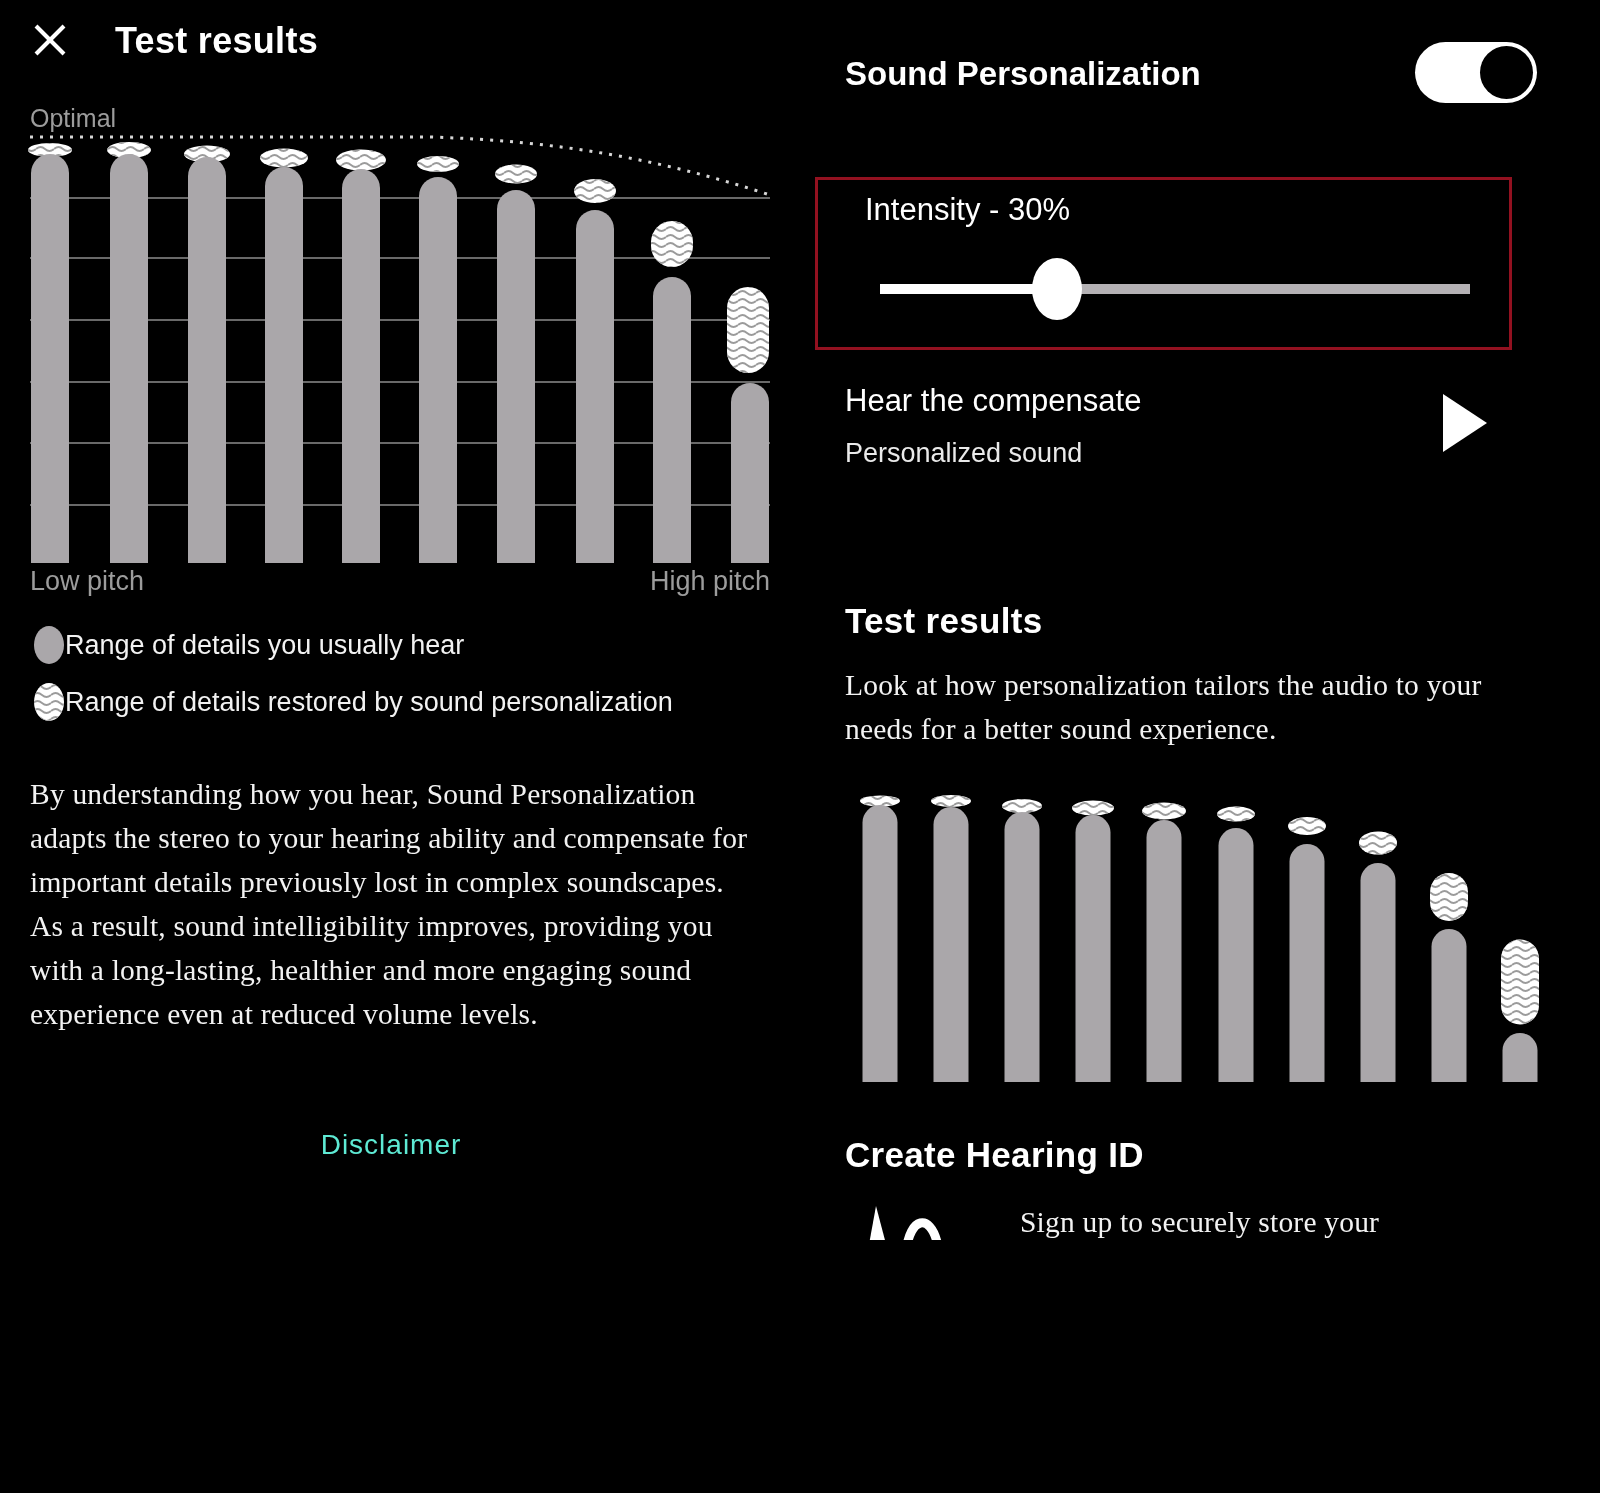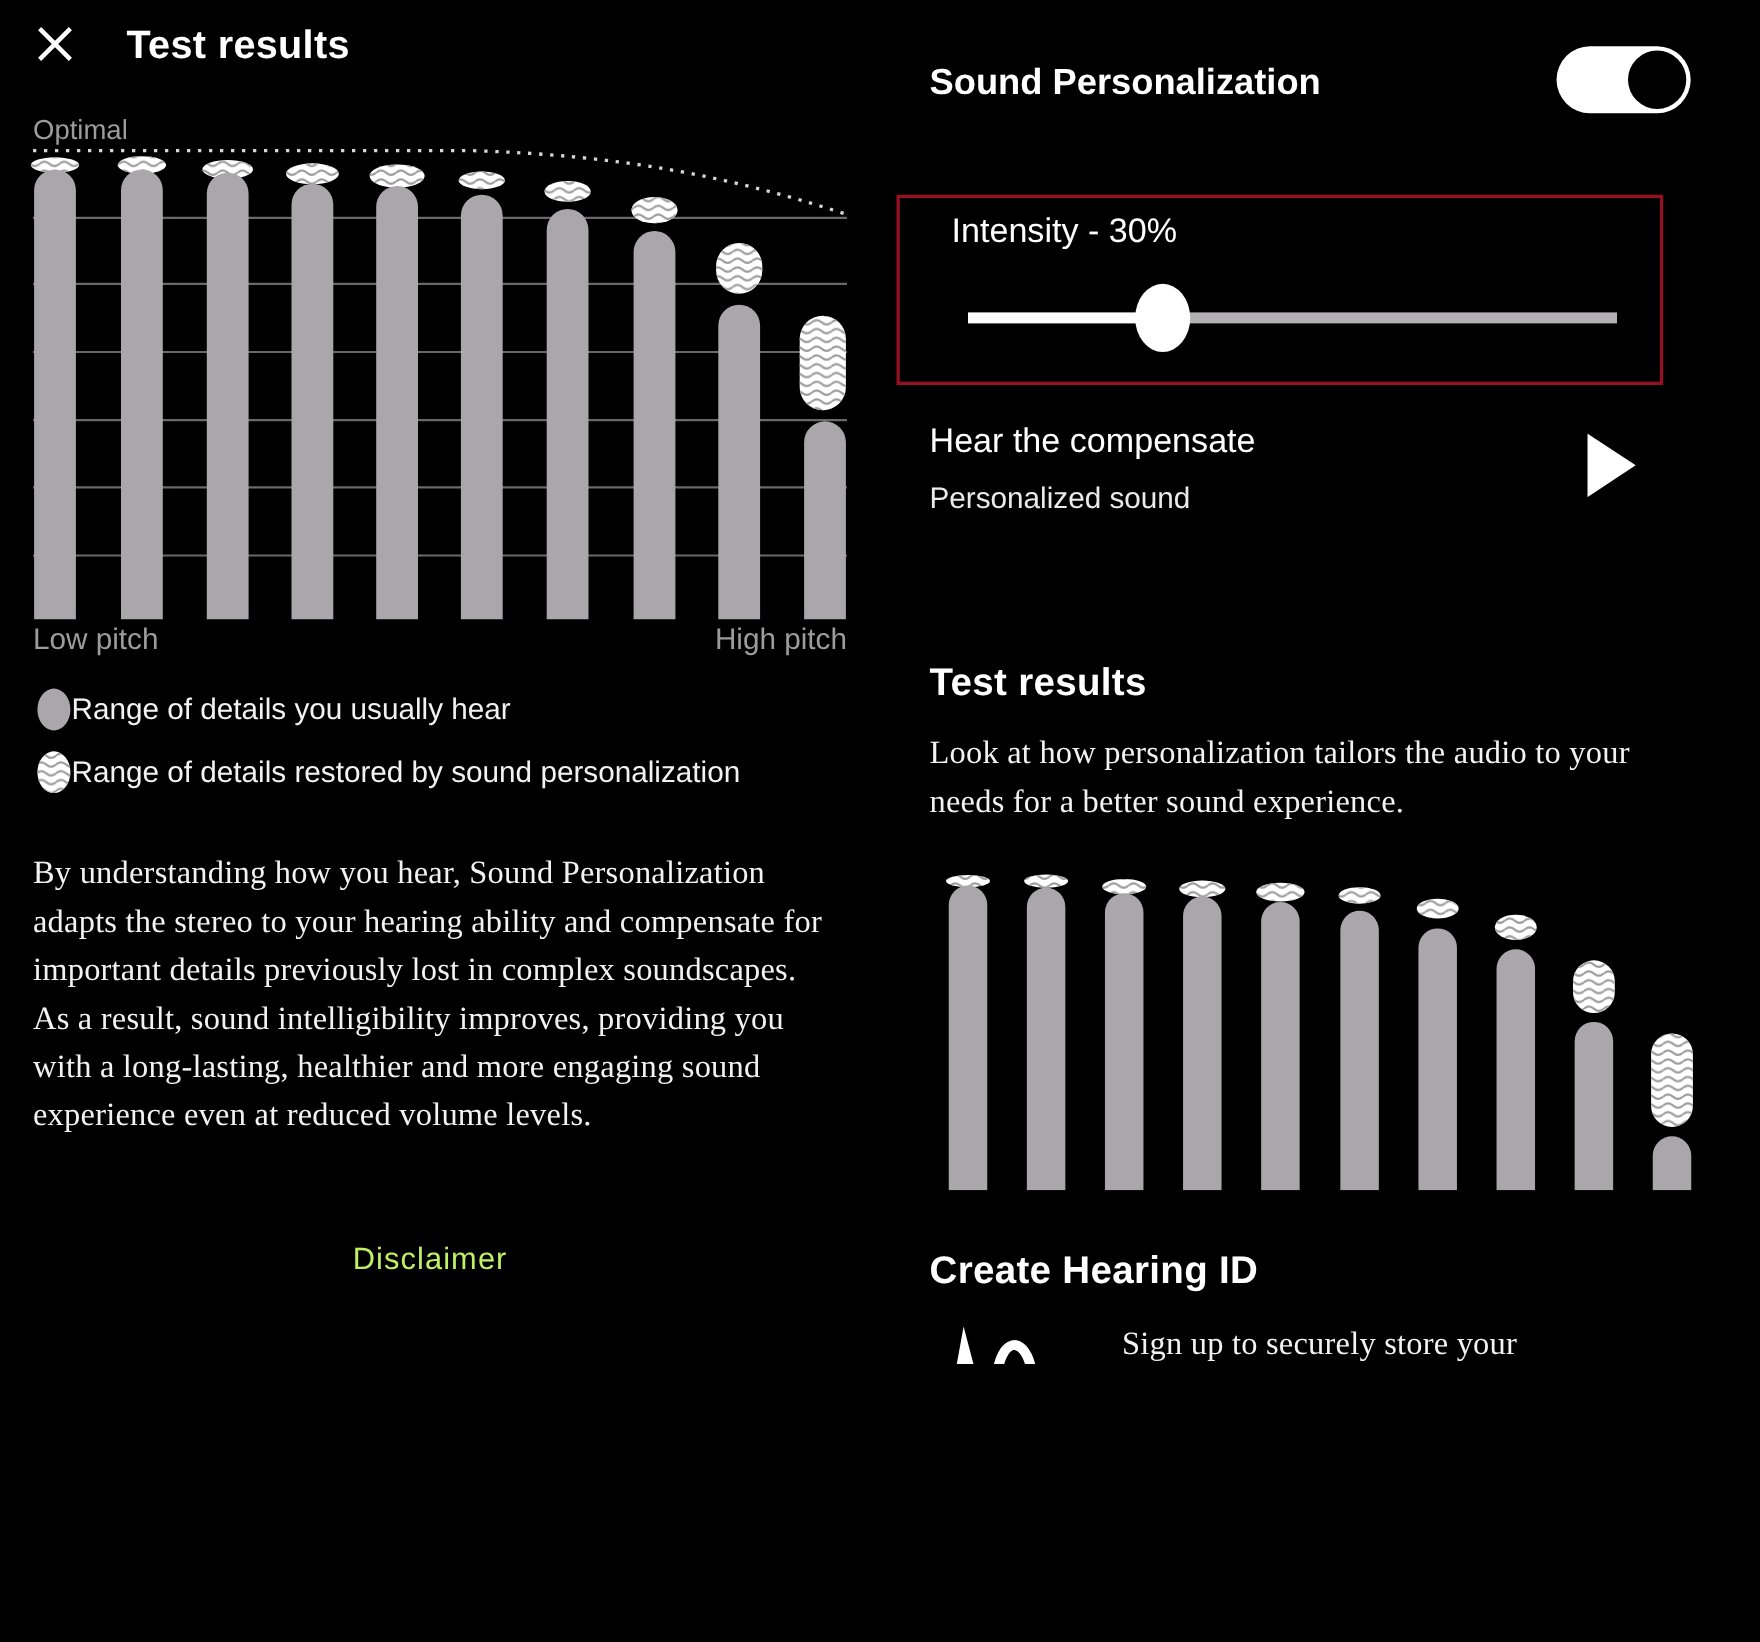--- a/index.html
+++ b/index.html
@@ -14,21 +14,21 @@
   .body-text{font-size:29.5px;line-height:44px;color:#f2f2f2;letter-spacing:.2px;font-weight:400;font-family:Liberation Serif, serif;}
   .close-btn{background:none;border:none;padding:0;cursor:pointer;}
   .legend-row{position:absolute;left:33px;display:flex;align-items:center;gap:0;height:44px;}
   .legend-label{font-size:27px;color:#f2f2f2;}
   .toggle{position:absolute;left:1415px;top:42px;width:122px;height:61px;border-radius:31px;background:#ffffff;border:none;cursor:pointer;}
   .toggle .knob{position:absolute;right:4px;top:4px;width:53px;height:53px;border-radius:50%;background:#000000;}
   .highlight-box{position:absolute;left:815px;top:177px;width:691px;height:167px;border:3px solid #931120;}
   .slider-track{position:absolute;height:10px;}
   .slider-knob{position:absolute;width:50px;height:62px;border-radius:50%;background:#ffffff;cursor:pointer;}
   .play-btn{background:none;border:none;padding:0;cursor:pointer;}
-  .disclaimer{font-size:28px;color:#bef264;letter-spacing:1px;background:none;border:none;cursor:pointer;font-family:"Liberation Sans",sans-serif;}
+  .disclaimer{font-size:28px;color:#5eead4;letter-spacing:1px;background:none;border:none;cursor:pointer;font-family:"Liberation Sans",sans-serif;}
   .cta-btn{
     position:absolute;left:822px;top:1340px;width:740px;height:118px;
     background:#ffffff;color:#141414;border:none;border-radius:10px 10px 46px 46px;
     font-family:"Liberation Sans",sans-serif;font-size:30px;letter-spacing:1.5px;cursor:pointer;
     display:flex;align-items:center;justify-content:center;
   }
   svg{display:block;}
 </style>
 </head>
 <body>

